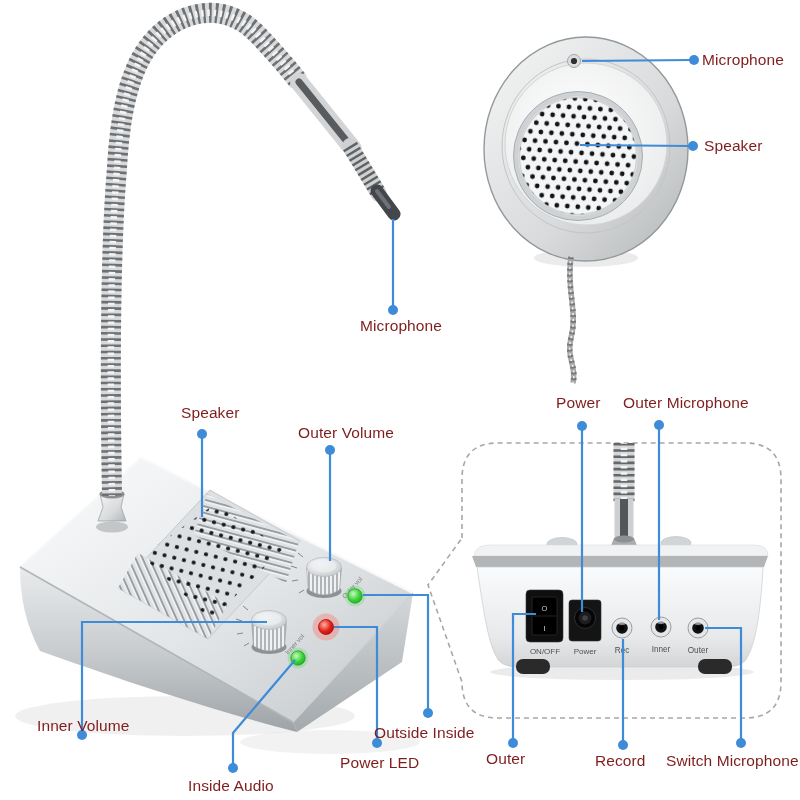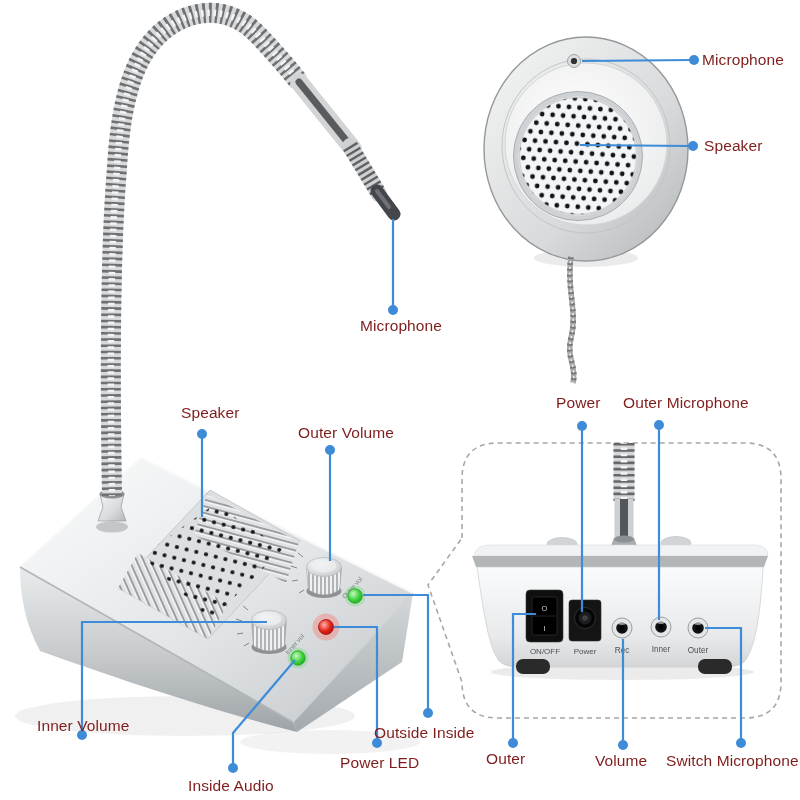--- a/index.html
+++ b/index.html
@@ -304,16 +304,16 @@
 <div class="lbl" style="left:360px;top:317px">Microphone</div>
 <div class="lbl" style="left:181px;top:404px">Speaker</div>
 <div class="lbl" style="left:298px;top:424px">Outer Volume</div>
 <div class="lbl" style="left:37px;top:717px">Inner Volume</div>
 <div class="lbl" style="left:188px;top:777px">Inside Audio</div>
 <div class="lbl" style="left:340px;top:754px">Power LED</div>
 <div class="lbl" style="left:374px;top:724px">Outside Inside</div>
 <div class="lbl" style="left:556px;top:394px">Power</div>
 <div class="lbl" style="left:623px;top:394px">Outer Microphone</div>
 <div class="lbl" style="left:486px;top:750px">Outer</div>
-<div class="lbl" style="left:595px;top:752px">Volume</div>
+<div class="lbl" style="left:595px;top:752px">Record</div>
 <div class="lbl" style="left:666px;top:752px">Switch Microphone</div>
 
 </div>
 
 </body></html>

